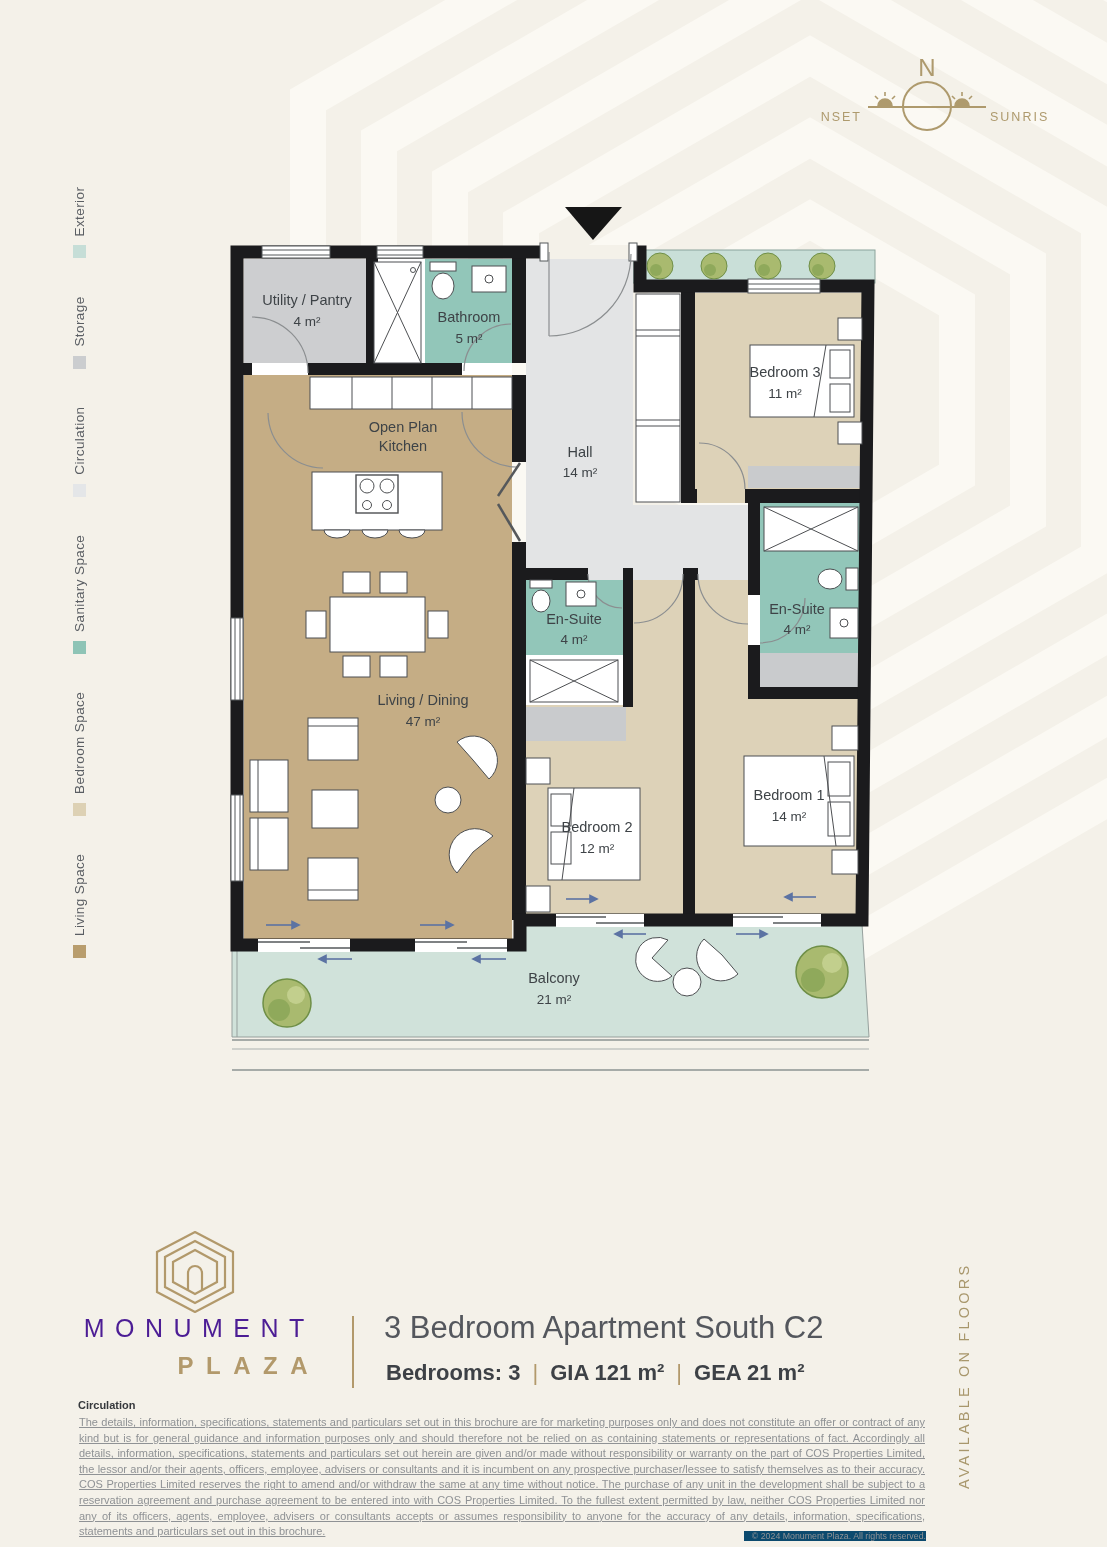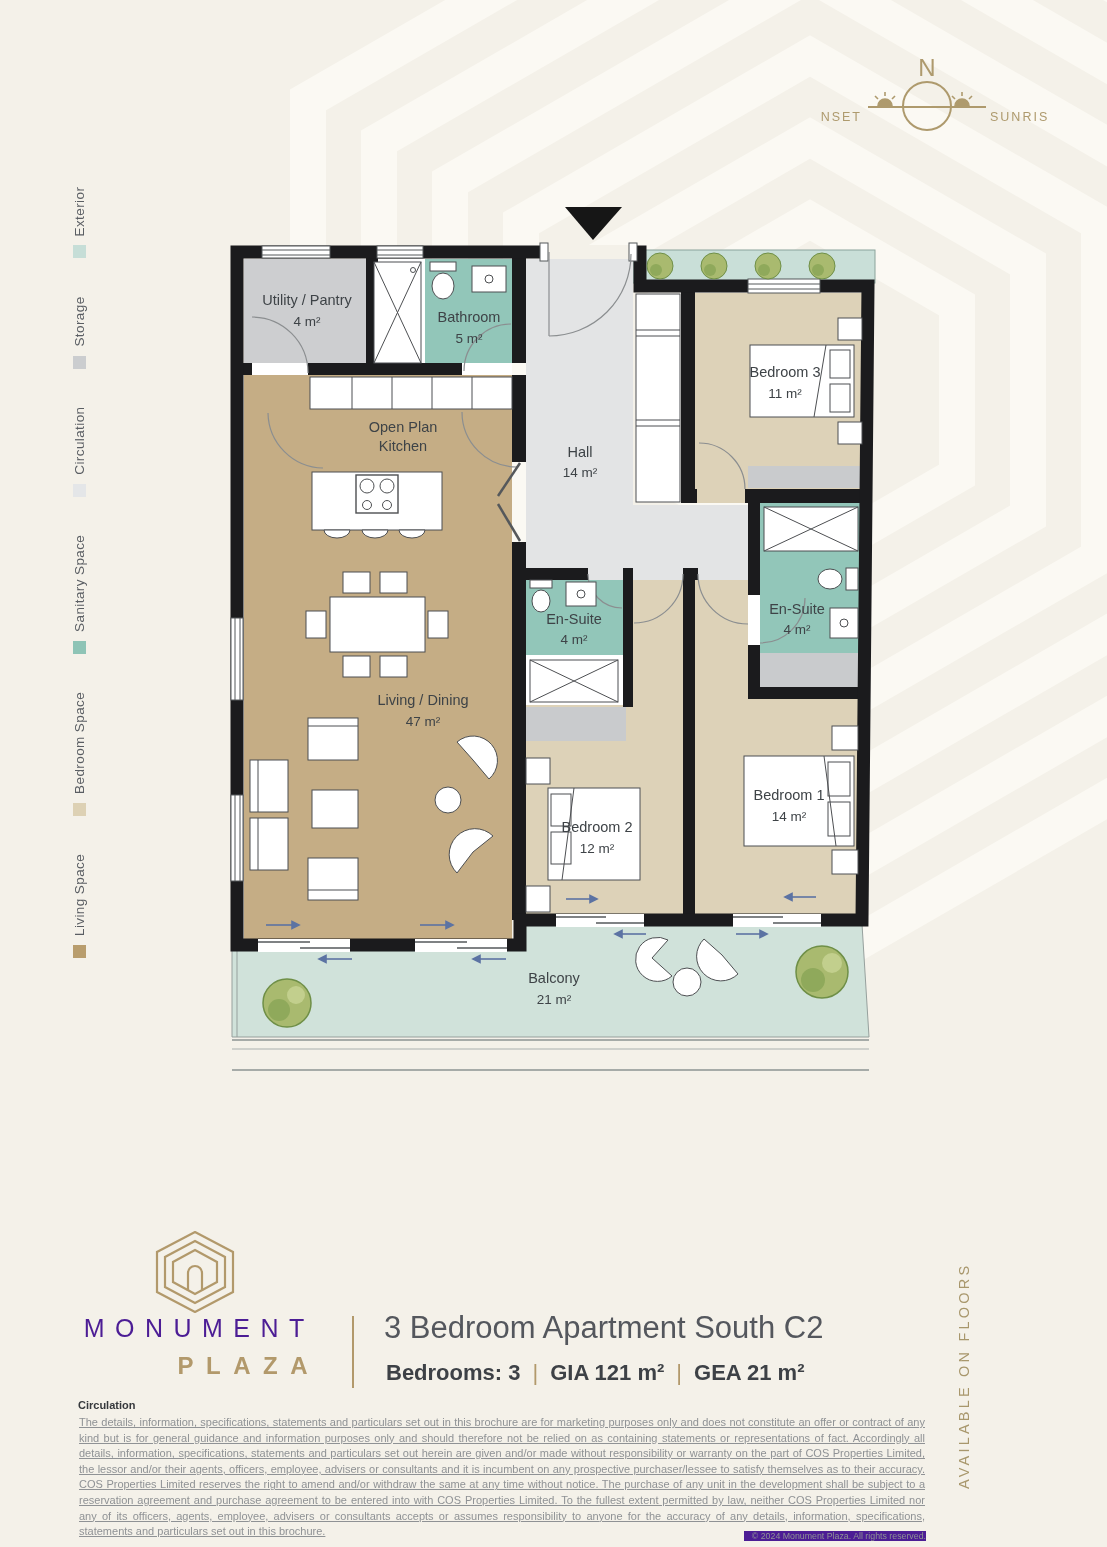--- a/index.html
+++ b/index.html
@@ -25,21 +25,21 @@
   .brand-line1{font-size:25px;letter-spacing:0.42em;color:#4c1d95;margin-left:0.42em;}
   .brand-line2{font-size:24px;letter-spacing:0.52em;color:#b2996b;font-weight:bold;
                margin-top:9px;margin-left:0.52em;text-align:right;}
   .divider{position:absolute;left:352px;top:1316px;width:2px;height:72px;background:#b2996b;}
   .apt-title{position:absolute;left:384px;top:1310px;font-size:31px;color:#54575d;font-weight:400;}
   .apt-specs{position:absolute;left:386px;top:1360px;font-size:22px;color:#3d4146;font-weight:bold;}
   .apt-specs .sep{color:#b2996b;font-weight:400;padding:0 12px;}
   .disclaimer{position:absolute;left:78px;top:1399px;width:848px;}
   .disclaimer h4{margin:0 0 4px 0;font-size:11px;color:#35383c;}
   .disclaimer p{margin:1px;font-size:11px;line-height:1.42;color:#8f9295;text-align:justify;text-decoration:underline;}
-  .copyright{position:absolute;right:0;bottom:0;font-size:8.8px;color:#8f9295;background:#4c1d95;padding-left:8px;}
+  .copyright{position:absolute;right:0;bottom:0;font-size:8.8px;color:#8f9295;background:#0c4a6e;padding-left:8px;}
   
   .avail-label{position:absolute;left:956px;top:1259px;height:230px;writing-mode:vertical-rl;
                transform:rotate(180deg);font-size:14.5px;letter-spacing:3.2px;color:#a8976c;}
   .floors{position:absolute;left:991px;top:1247px;}
   .floor-num{font-size:31px;height:40px;line-height:40px;color:#3d454f;}
   .floor-num.muted{color:#c1b084;}
 </style>
 </head>
 <body>
 

